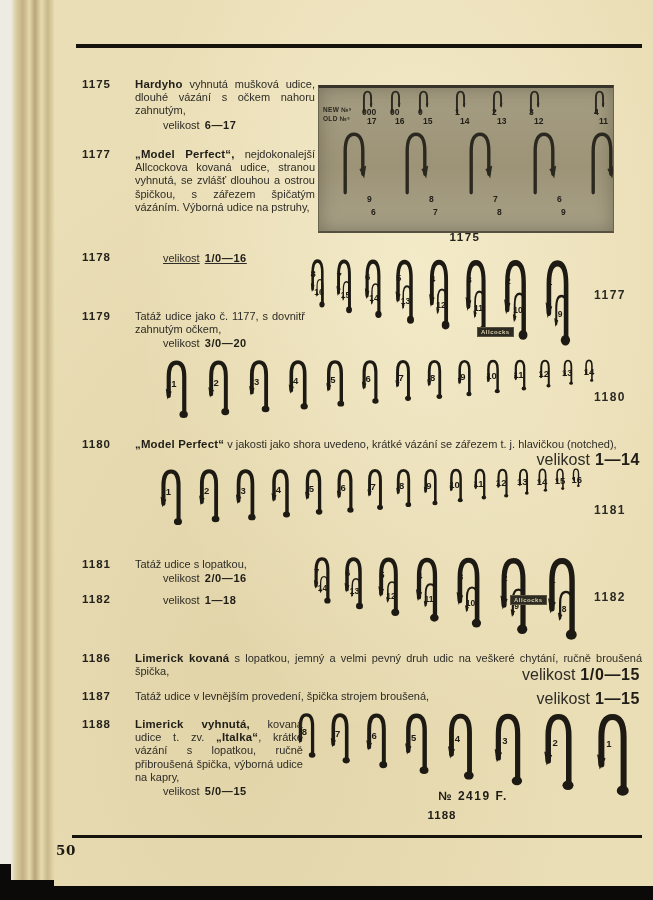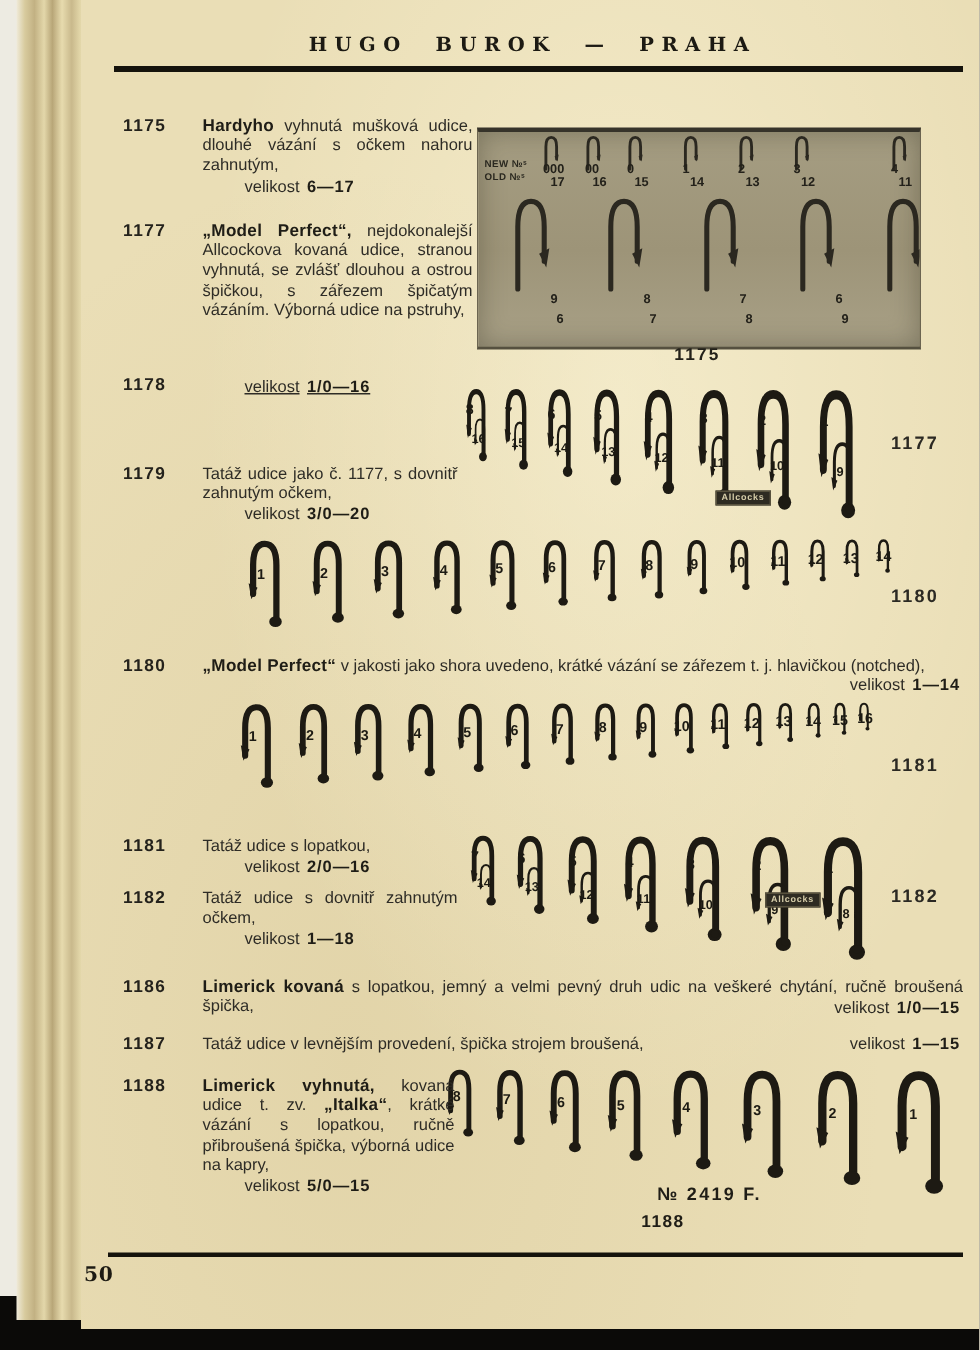--- a/index.html
+++ b/index.html
@@ -19,21 +19,21 @@
   #rule-top{left:76px;top:44px;width:566px;height:4px}
   #rule-bottom{left:72px;top:835px;width:570px;height:3px}
   .page-num{position:absolute;left:56px;top:842px;font-weight:bold;font-size:13.5px;
     font-family:"DejaVu Serif",serif;color:#1c1a13;letter-spacing:.5px}
 
   .item-no{position:absolute;left:82px;font-weight:700;font-size:11.5px;letter-spacing:1px;color:#24221c}
   .item-desc{position:absolute;left:135px;font-size:11px;line-height:13.2px;text-align:justify;color:#2e2c26}
   .seg-b{font-weight:700;font-size:11.4px;color:#1f1d16;letter-spacing:.2px}
   .size-line{margin-top:1px;text-align:left}
   .sz-val{font-weight:700;letter-spacing:.6px;color:#1f1d16;margin-left:5px}
-  .size-right{position:absolute;text-align:right;font-size:11px;color:#2e2c26}
+  .size-right{position:absolute;text-align:right;font-size:16px;color:#2e2c26}
 
   .photo{position:absolute;left:318px;top:85px;width:294px;height:143px;overflow:hidden;
     background:linear-gradient(180deg,#a59d82 0%,#9d9478 55%,#a8a086 100%);
     border-top:3px solid #36332a;border-bottom:2px solid #55503f;
     border-left:1px solid #6b6450;border-right:1px solid #6b6450;
     box-shadow:inset 0 0 18px rgba(40,36,24,.35)}
   .photo-label{position:absolute;left:4px;font-size:6.5px;font-weight:700;color:#2a281f;letter-spacing:.3px}
   .photo-num{position:absolute;font-size:8.5px;font-weight:700;color:#23211a}
   .photo-caption{position:absolute;left:318px;top:231px;width:294px;text-align:center;
     font-weight:700;font-size:11.5px;letter-spacing:1.5px;color:#23211a}
@@ -53,21 +53,20 @@
   #cap1188b{left:402px;top:809px;width:80px;font-size:11.5px;letter-spacing:1px}
 </style>
 </head>
 <body>
 
 <div id="canvas">
   <div class="edge-white"></div>
   <div class="book-edges"></div>
   <div class="page"></div>
 
-  <div class="header-title">HUGO BUROK — PRAHA</div>
   <div class="rule" id="rule-top"></div>
 
   <div class="photo" id="photo-plate">
     <span class="photo-label" style="top:18px">NEW №ˢ</span>
     <span class="photo-label" style="top:27px">OLD №ˢ</span>
     <span id="photo-hooks"><span style="position:absolute;left:40px;top:2px"><svg width="17" height="27" viewBox="0 0 62 104" preserveAspectRatio="none" style="transform:scaleX(-1)">
             <path d="M18,62 L18,30 C18,12 23,6 31,6 C39,6 44,12 44,30 L44,88" fill="none" stroke="#2b2820" stroke-width="7" stroke-linecap="round"></path>
             <polygon points="13,50 23,55 16,68" fill="#2b2820"></polygon>
           </svg></span><span class="photo-num" style="left:43px;top:19px">000</span><span class="photo-num" style="left:48px;top:28px">17</span><span style="position:absolute;left:68px;top:2px"><svg width="17" height="27" viewBox="0 0 62 104" preserveAspectRatio="none" style="transform:scaleX(-1)">
             <path d="M18,62 L18,30 C18,12 23,6 31,6 C39,6 44,12 44,30 L44,88" fill="none" stroke="#2b2820" stroke-width="7" stroke-linecap="round"></path>
@@ -537,21 +536,21 @@
       <div class="item-no" style="top: 251px;">1178</div>
       <div class="item-desc" style="top: 251px; width: 170px;"><div class="size-line" style="padding-left: 28px; text-decoration: underline;"><span>velikost</span><span class="sz-val">1/0—16</span></div></div>
       <div class="item-no" style="top: 310px;">1179</div>
       <div class="item-desc" style="top: 310px; width: 170px;"><span>Tatáž udice jako č. 1177, s dovnitř zahnutým očkem,</span><div class="size-line" style="padding-left: 28px;"><span>velikost</span><span class="sz-val">3/0—20</span></div></div>
       <div class="item-no" style="top: 438px;">1180</div>
       <div class="item-desc" style="top: 438px; width: 507px;"><span class="seg-b">„Model Perfect“</span><span> v jakosti jako shora uvedeno, krátké vázání se zářezem t. j. hlavičkou (notched),</span></div>
       <div class="size-right" style="left: 498px; top: 451px; width: 142px;"><span>velikost</span><span class="sz-val">1—14</span></div>
       <div class="item-no" style="top: 558px;">1181</div>
       <div class="item-desc" style="top: 558px; width: 170px;"><span>Tatáž udice s lopatkou,</span><div class="size-line" style="padding-left: 28px;"><span>velikost</span><span class="sz-val">2/0—16</span></div></div>
       <div class="item-no" style="top: 593px;">1182</div>
-      <div class="item-desc" style="top: 593px; width: 170px;"><span>Tatáž udice s dovnitř zahnutým očkem,</span><div class="size-line" style="padding-left: 28px;"><span>velikost</span><span class="sz-val">1—18</span></div></div>
+      <div class="item-desc" style="top: 593px; width: 170px;"><div class="size-line" style="padding-left: 28px;"><span>velikost</span><span class="sz-val">1—18</span></div></div>
       <div class="item-no" style="top: 652px;">1186</div>
       <div class="item-desc" style="top: 652px; width: 507px;"><span class="seg-b">Limerick kovaná</span><span> s lopatkou, jemný a velmi pevný druh udic na veškeré chytání, ručně broušená špička,</span></div>
       <div class="size-right" style="left: 498px; top: 666px; width: 142px;"><span>velikost</span><span class="sz-val">1/0—15</span></div>
       <div class="item-no" style="top: 690px;">1187</div>
       <div class="item-desc" style="top: 690px; width: 440px;"><span>Tatáž udice v levnějším provedení, špička strojem broušená,</span></div>
       <div class="size-right" style="left: 498px; top: 690px; width: 142px;"><span>velikost</span><span class="sz-val">1—15</span></div>
       <div class="item-no" style="top: 718px;">1188</div>
       <div class="item-desc" style="top: 718px; width: 168px;"><span class="seg-b">Limerick vyhnutá,</span><span> kovaná udice t. zv. </span><span class="seg-b">„Italka“</span><span>, krátké vázání s lopatkou, ručně přibroušená špička, výborná udice na kapry,</span><div class="size-line" style="padding-left: 28px;"><span>velikost</span><span class="sz-val">5/0—15</span></div></div>
     </div>
 

